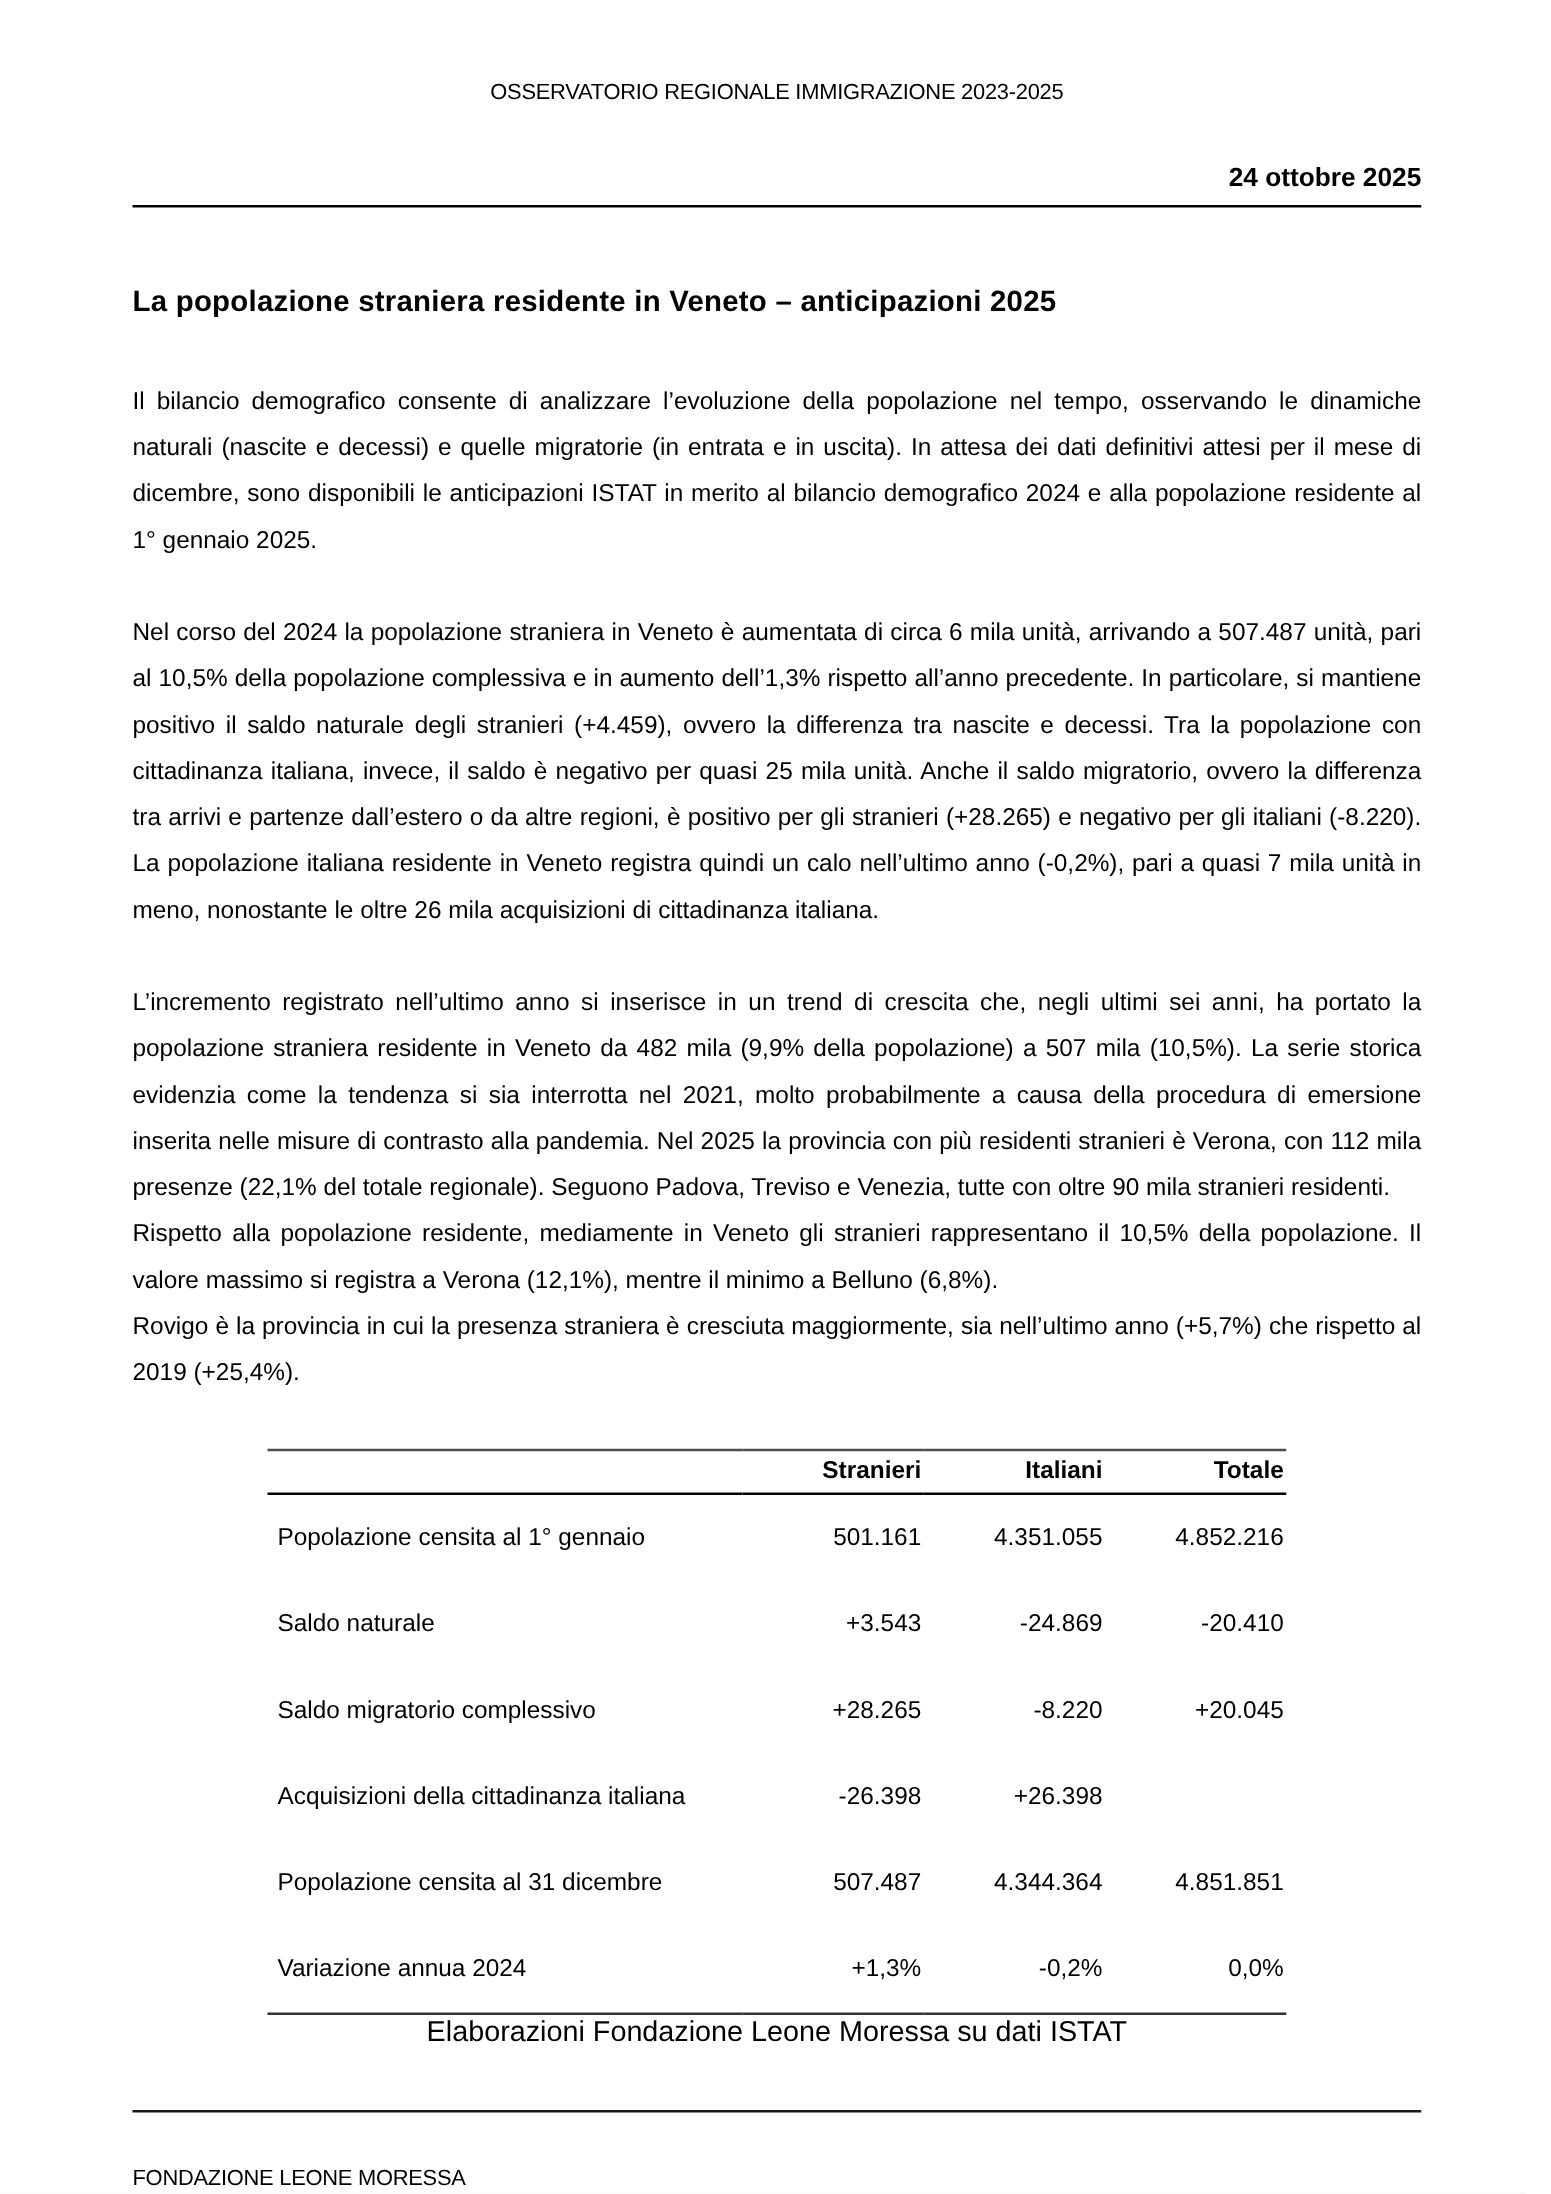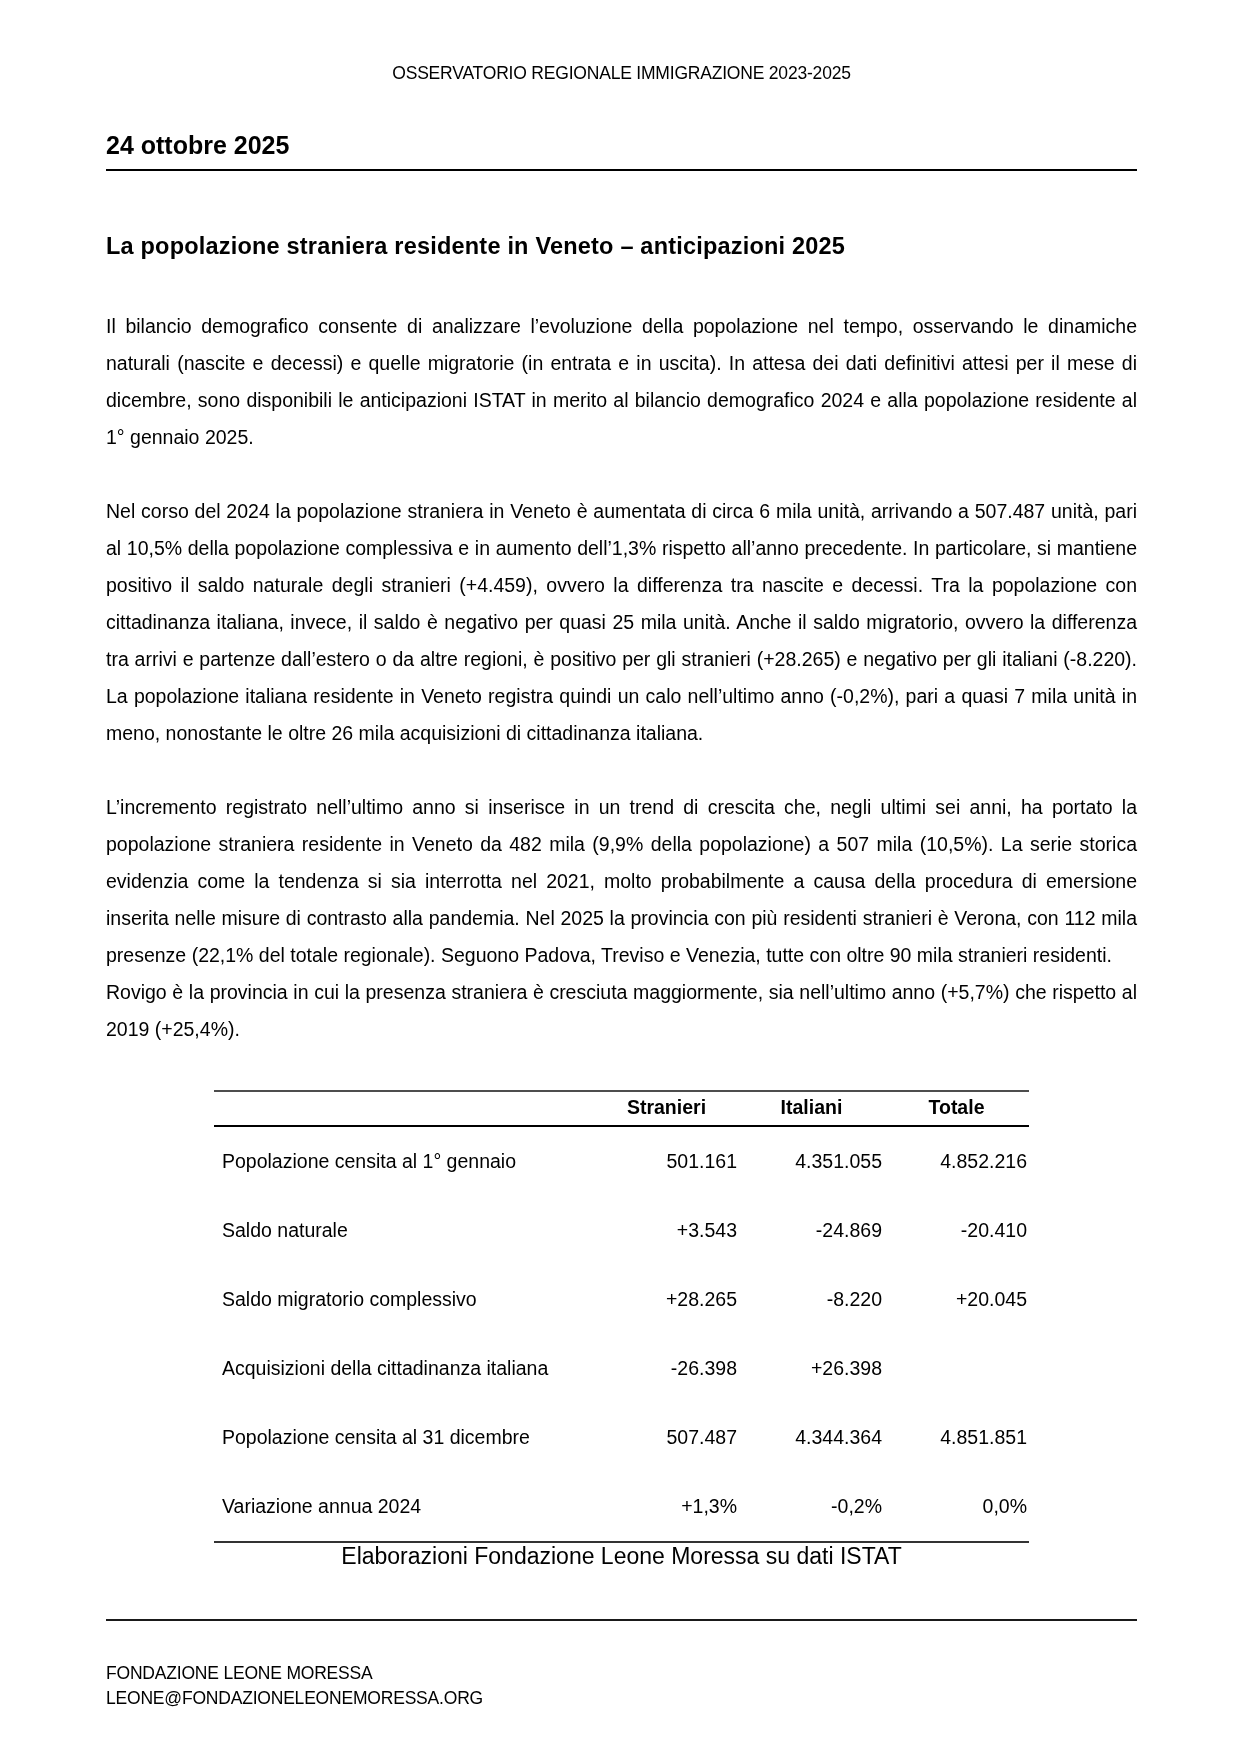--- a/index.html
+++ b/index.html
@@ -18,23 +18,23 @@
     padding: 62px 104px 0 106px;
   }
   .kicker {
     text-align: center;
     font-size: 17.5px;
     line-height: 22px;
     letter-spacing: -0.2px;
     white-space: nowrap;
   }
   .date-line {
-    text-align: left;
+    text-align: right;
     font-weight: bold;
-    font-size: 25px;
+    font-size: 21px;
     margin-top: 47px;
   }
   .header-rule {
     border: none;
     border-top: 2px solid #000;
     margin: 9px 0 0 0;
   }
   .doc-title {
     font-size: 23.5px;
     font-weight: bold;
@@ -66,21 +66,21 @@
     table-layout: fixed;
   }
   table.demo-table col.c-label { width: 380px; }
   table.demo-table col.c-num { width: 145px; }
   table.demo-table thead tr {
     border-top: 2px solid #4d4d4d;
     border-bottom: 2px solid #000;
   }
   table.demo-table th {
     font-weight: bold;
-    text-align: center;
+    text-align: right;
     padding: 4px 2px 6px 2px;
   }
   table.demo-table th.label-col { text-align: left; padding-left: 8px; }
   table.demo-table td {
     padding: 23px 2px;
     text-align: right;
     white-space: nowrap;
   }
   table.demo-table td.label-col {
     text-align: left;
@@ -114,20 +114,21 @@
 
     <div class="date-line">24 ottobre 2025</div>
 
     <hr class="header-rule">
 
     <h1 class="doc-title">La popolazione straniera residente in Veneto – anticipazioni 2025</h1>
 
     <p class="para first">Il bilancio demografico consente di analizzare l’evoluzione della popolazione nel tempo, osservando le dinamiche naturali (nascite e decessi) e quelle migratorie (in entrata e in uscita). In attesa dei dati definitivi attesi per il mese di dicembre, sono disponibili le anticipazioni ISTAT in merito al bilancio demografico 2024 e alla popolazione residente al 1° gennaio 2025.</p>
     <p class="para">Nel corso del 2024 la popolazione straniera in Veneto è aumentata di circa 6 mila unità, arrivando a 507.487 unità, pari al 10,5% della popolazione complessiva e in aumento dell’1,3% rispetto all’anno precedente. In particolare, si mantiene positivo il saldo naturale degli stranieri (+4.459), ovvero la differenza tra nascite e decessi. Tra la popolazione con cittadinanza italiana, invece, il saldo è negativo per quasi 25 mila unità. Anche il saldo migratorio, ovvero la differenza tra arrivi e partenze dall’estero o da altre regioni, è positivo per gli stranieri (+28.265) e negativo per gli italiani (-8.220). La popolazione italiana residente in Veneto registra quindi un calo nell’ultimo anno (-0,2%), pari a quasi 7 mila unità in meno, nonostante le oltre 26 mila acquisizioni di cittadinanza italiana.</p>
     <p class="para">L’incremento registrato nell’ultimo anno si inserisce in un trend di crescita che, negli ultimi sei anni, ha portato la popolazione straniera residente in Veneto da 482 mila (9,9% della popolazione) a 507 mila (10,5%). La serie storica evidenzia come la tendenza si sia interrotta nel 2021, molto probabilmente a causa della procedura di emersione inserita nelle misure di contrasto alla pandemia. Nel 2025 la provincia con più residenti stranieri è Verona, con 112 mila presenze (22,1% del totale regionale). Seguono Padova, Treviso e Venezia, tutte con oltre 90 mila stranieri residenti.</p>
+    <p class="para no-gap">Rispetto alla popolazione residente, mediamente in Veneto gli stranieri rappresentano il 10,5% della popolazione. Il valore massimo si registra a Verona (12,1%), mentre il minimo a Belluno (6,8%).</p>
     <p class="para no-gap">Rovigo è la provincia in cui la presenza straniera è cresciuta maggiormente, sia nell’ultimo anno (+5,7%) che rispetto al 2019 (+25,4%).</p>
 
     <div class="table-block">
       <table class="demo-table">
         <colgroup>
           <col class="c-label">
             <col class="c-num">
             <col class="c-num">
             <col class="c-num">
         </colgroup>

